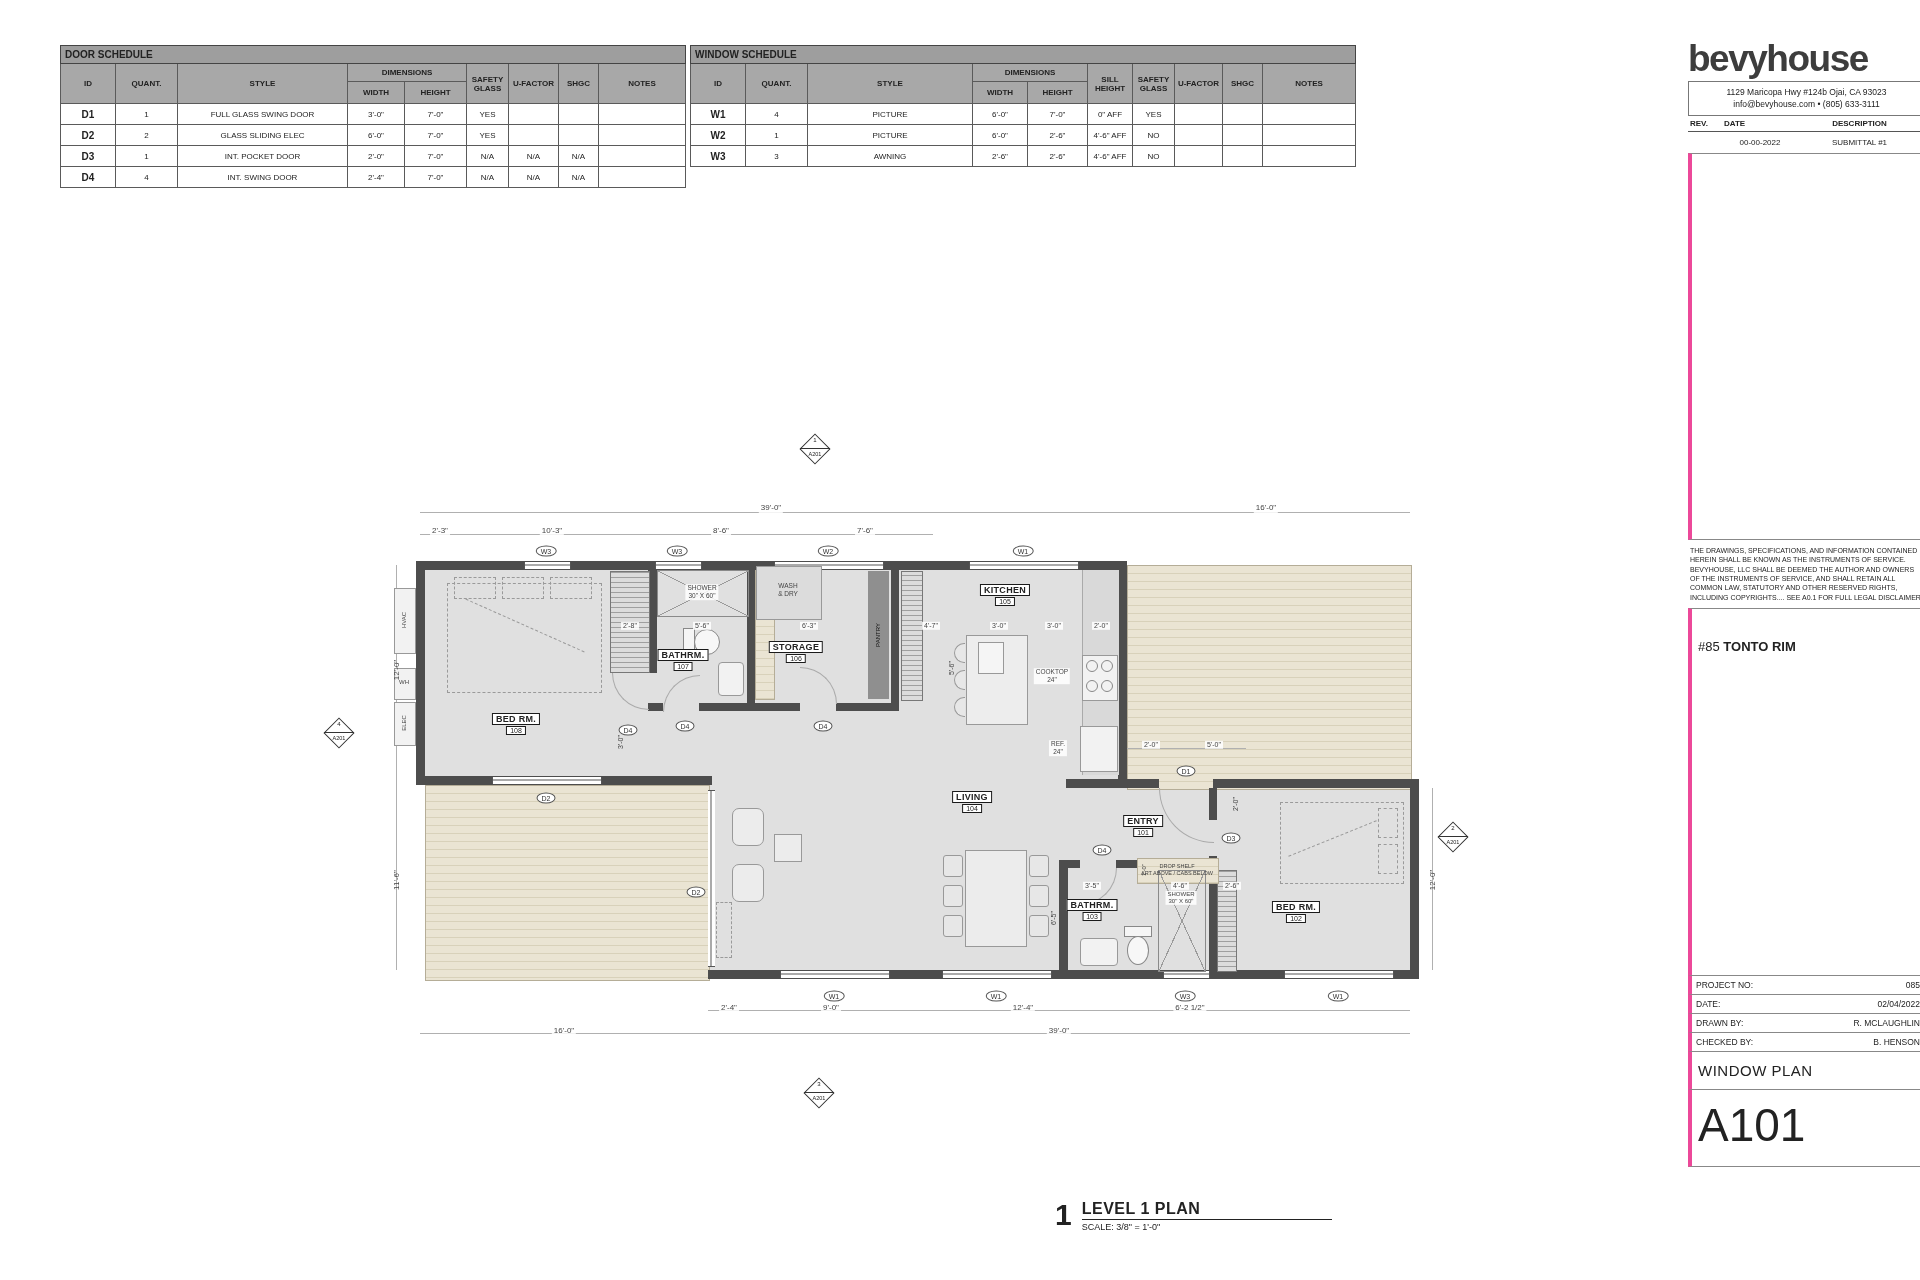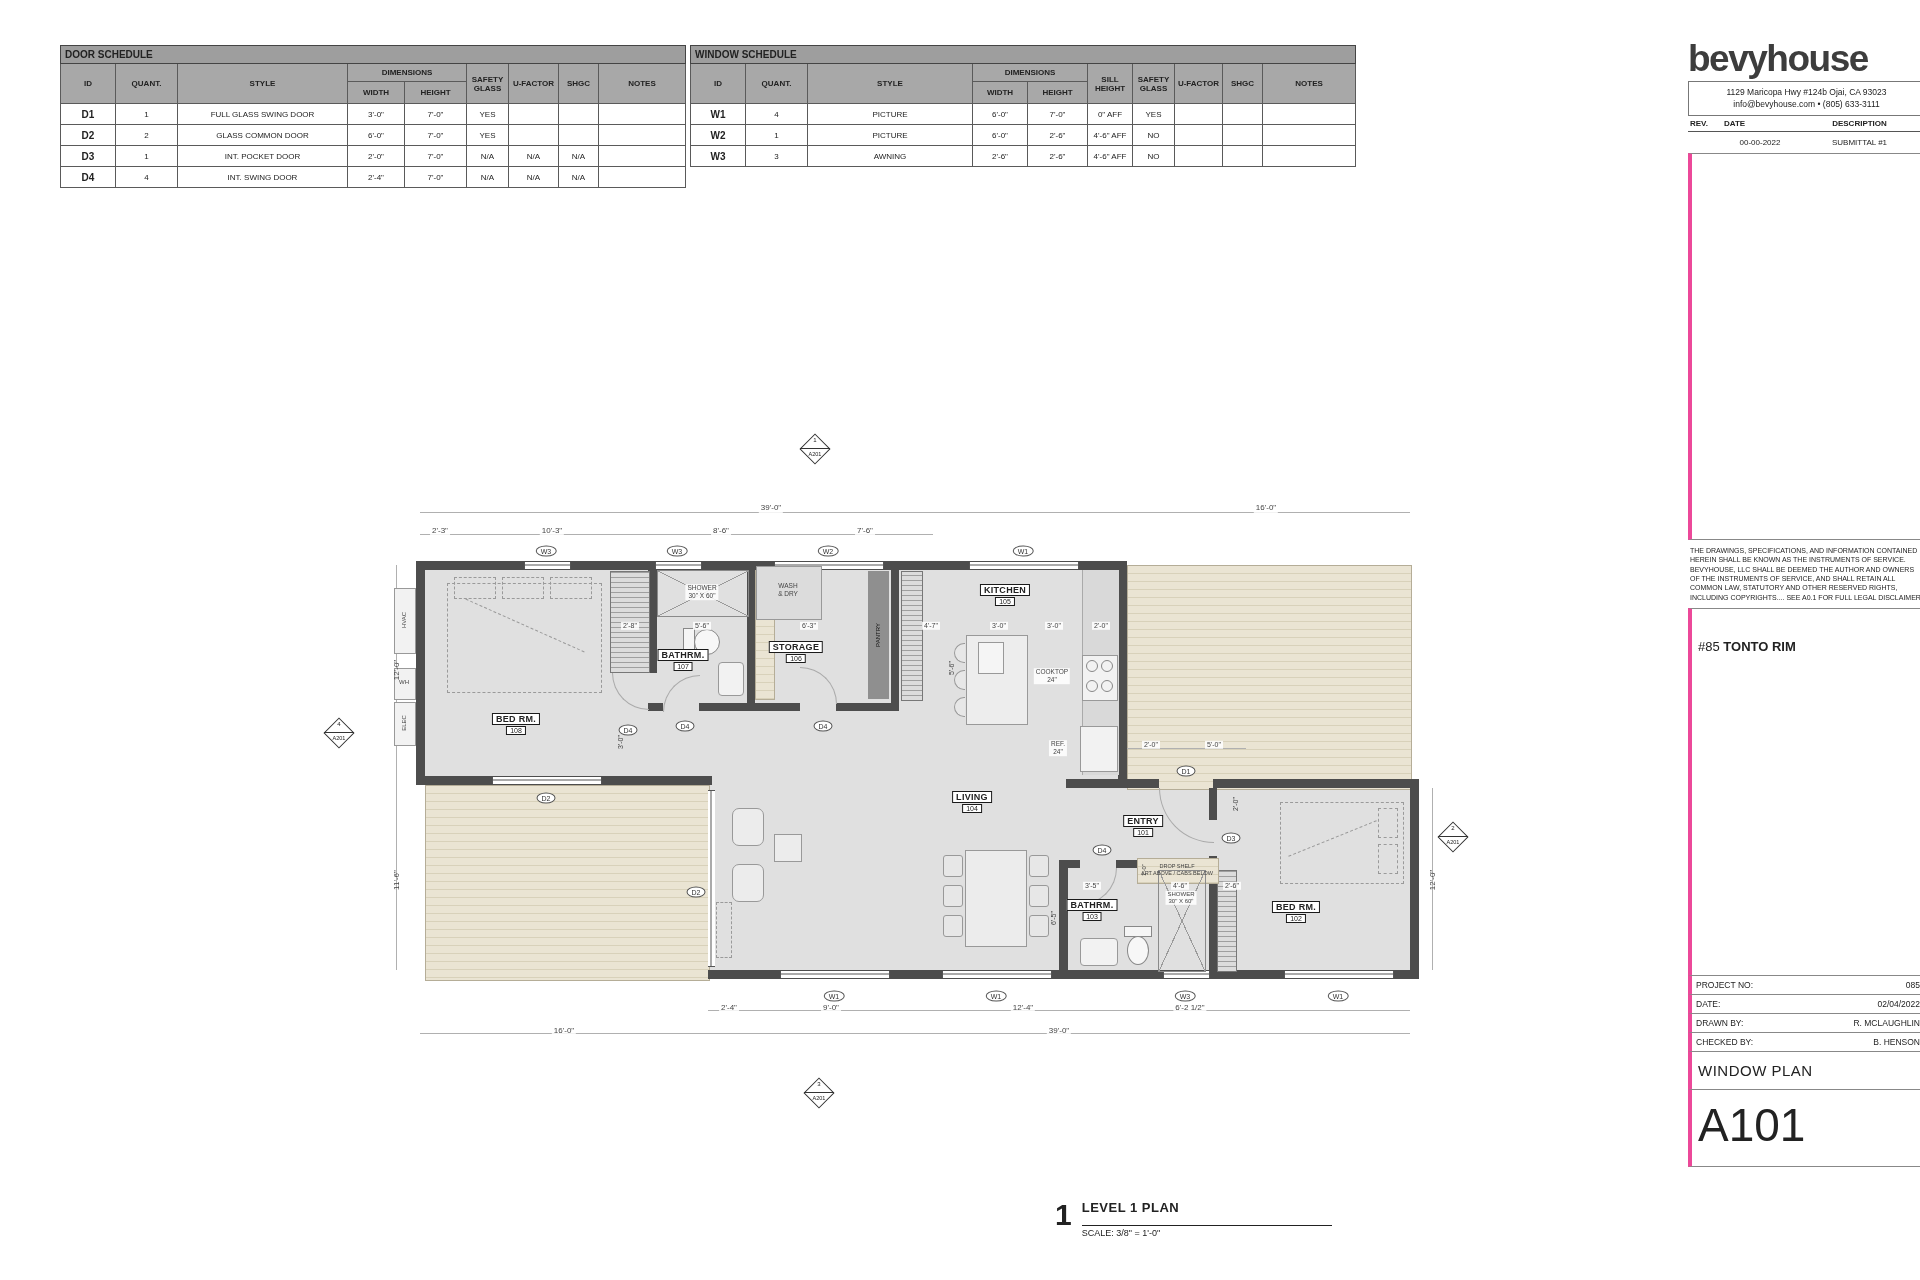--- a/index.html
+++ b/index.html
@@ -95,21 +95,21 @@
         <td>3'-0"</td>
         <td>7'-0"</td>
         <td>YES</td>
         <td></td>
         <td></td>
         <td></td>
   </tr>
   <tr>
     <td class="idc">D2</td>
         <td>2</td>
-        <td>GLASS COMMON DOOR</td>
+        <td>GLASS SLIDING ELEC</td>
         <td>6'-0"</td>
         <td>7'-0"</td>
         <td>YES</td>
         <td></td>
         <td></td>
         <td></td>
   </tr>
   <tr>
     <td class="idc">D3</td>
         <td>1</td>
@@ -475,16 +475,16 @@
     <div class="dia"></div>
       <div class="ln"></div>
     <div class="n1">2</div>
     <div class="n2">A201</div>
   </div>
 </div>
 
 <div class="viewtitle">
   <span style="font-size:30px;font-weight:bold;line-height:1">1</span>
   <span>
-    <span style="display:block;font-size:13px;font-weight:bold;letter-spacing:.5px;border-bottom:1.5px solid #222;width:250px;padding-bottom:10px">LEVEL 1 PLAN</span>
+    <span style="display:block;font-size:16px;font-weight:bold;letter-spacing:.5px;border-bottom:1.5px solid #222;width:250px;padding-bottom:1px">LEVEL 1 PLAN</span>
     <span style="display:block;font-size:9px;margin-top:2px">SCALE:  3/8" = 1'-0"</span>
   </span>
 </div>
 
 </body></html>

